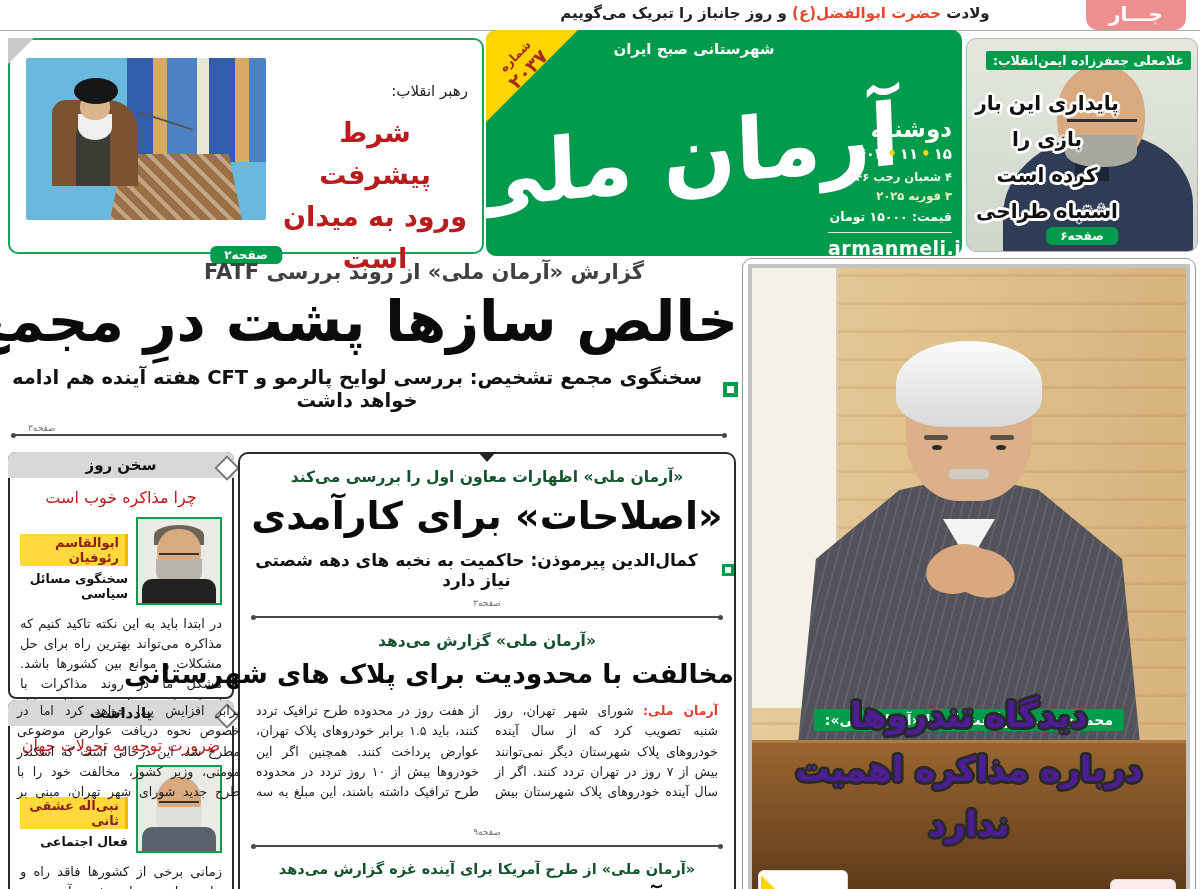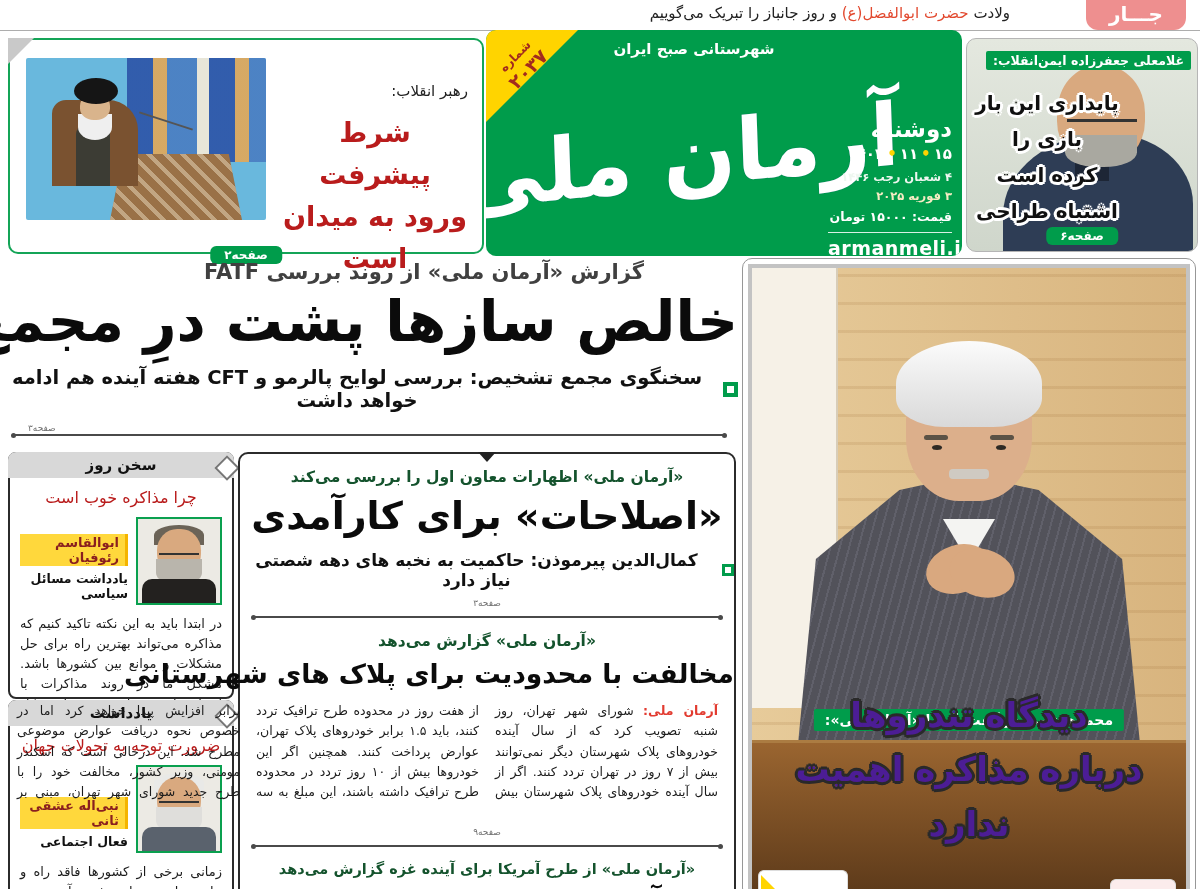--- a/index.html
+++ b/index.html
@@ -1,21 +1,21 @@
 <!DOCTYPE html>
 <html lang="fa" dir="rtl"><head>
 <meta charset="utf-8">
 <style>
   html,body{margin:0;padding:0;background:#ffffff;}
   body{font-family:"DejaVu Sans",sans-serif;}
   .page{position:relative;width:1200px;height:889px;overflow:hidden;background:#fff;direction:rtl;}
   .hairline{position:absolute;top:30px;left:0;right:0;border-top:1px solid #adadad;}
 
   
-  .congrats{position:absolute;top:4px;left:540px;width:470px;text-align:right;font-size:15px;font-weight:normal;color:#222;}
+  .congrats{position:absolute;top:4px;left:540px;width:470px;text-align:center;font-size:15px;font-weight:bold;color:#222;}
   .congrats .hl{color:#e2492f;}
   .jaaar{position:absolute;top:0;left:1086px;width:100px;height:30px;background:#ee8f8f;border-radius:0 0 12px 12px;
          color:#fff;font-weight:bold;font-size:20px;text-align:center;line-height:28px;cursor:pointer;}
 
   
   .masthead{position:absolute;left:486px;top:30px;width:476px;height:226px;background:#009c4b;border-radius:10px;overflow:hidden;}
   .issue-corner{position:absolute;top:0;left:0;width:92px;height:92px;background:#ffd400;clip-path:polygon(0 0,100% 0,0 100%);}
   .issue-rot{position:absolute;top:16px;left:2px;width:70px;transform:rotate(-45deg);text-align:center;color:#a22b1e;}
   .issue-rot .lbl{font-size:12px;font-weight:bold;}
   .issue-rot .num{font-size:19px;font-weight:bold;letter-spacing:1px;}
@@ -229,21 +229,21 @@
     <div class="author-row">
       <div class="portrait">
         <div class="p-hair" style="background:#6b6357;"></div>
         <div class="p-head"></div>
         <div class="p-glasses"></div>
         <div class="p-beard" style="background:#b9b5ac;"></div>
         <div class="p-torso" style="background:#23211f;"></div>
       </div>
       <div class="author-meta">
         <span class="ytag">ابوالقاسم رئوفیان</span>
-        <span class="role">یادداشت مسائل سیاسی</span>
+        <span class="role">سخنگوی مسائل سیاسی</span>
       </div>
     </div>
     <div class="card-body">در ابتدا باید به این نکته تاکید کنیم که مذاکره می‌تواند بهترین راه برای حل مشکلات و موانع بین کشورها باشد. مشکل ما در روند مذاکرات با اروپایی‌ها نبوده است و تنها مشکل موجود بین تهران و واشینگتن است...</div>
     <div class="red-link">صفحه۲</div>
   </div>
 
   <div class="col-card yaddasht">
     <div class="sec-bar">یادداشت</div>
     <div class="diamond"></div>
     <div class="card-title">ضرورت توجه به تحولات جهان</div>

